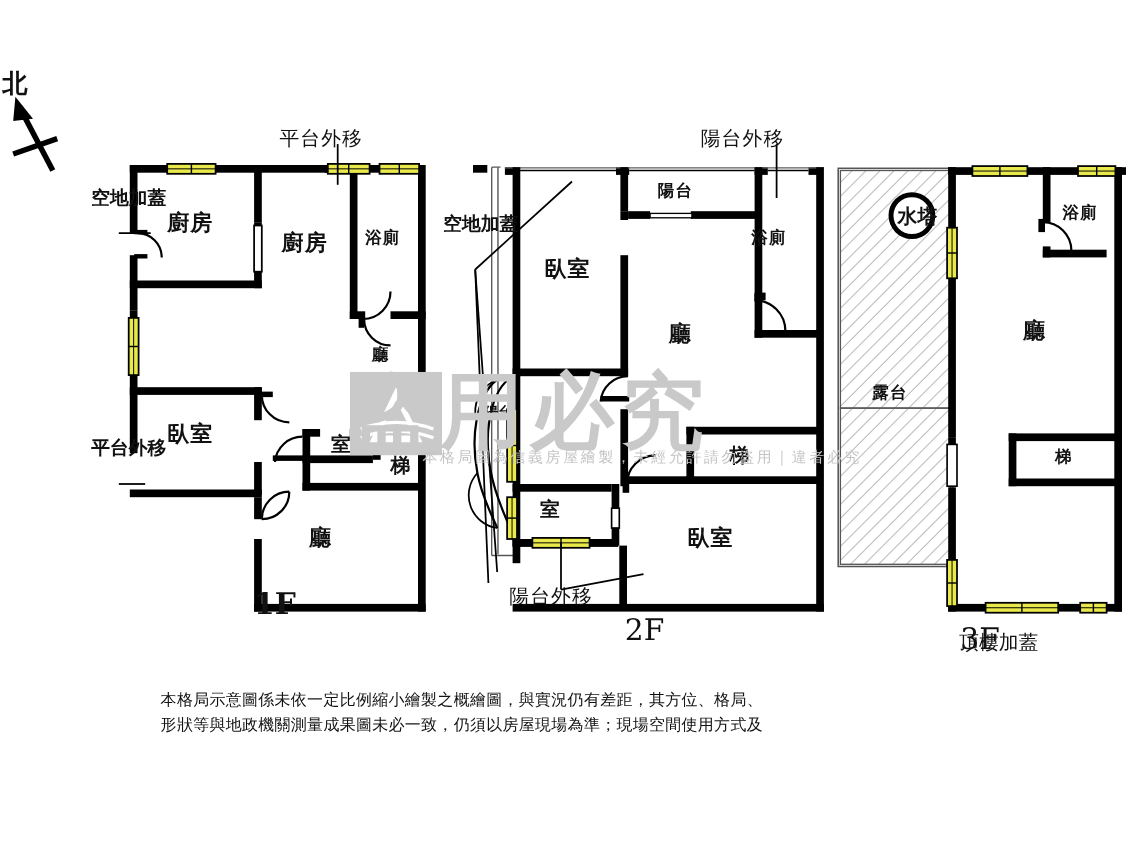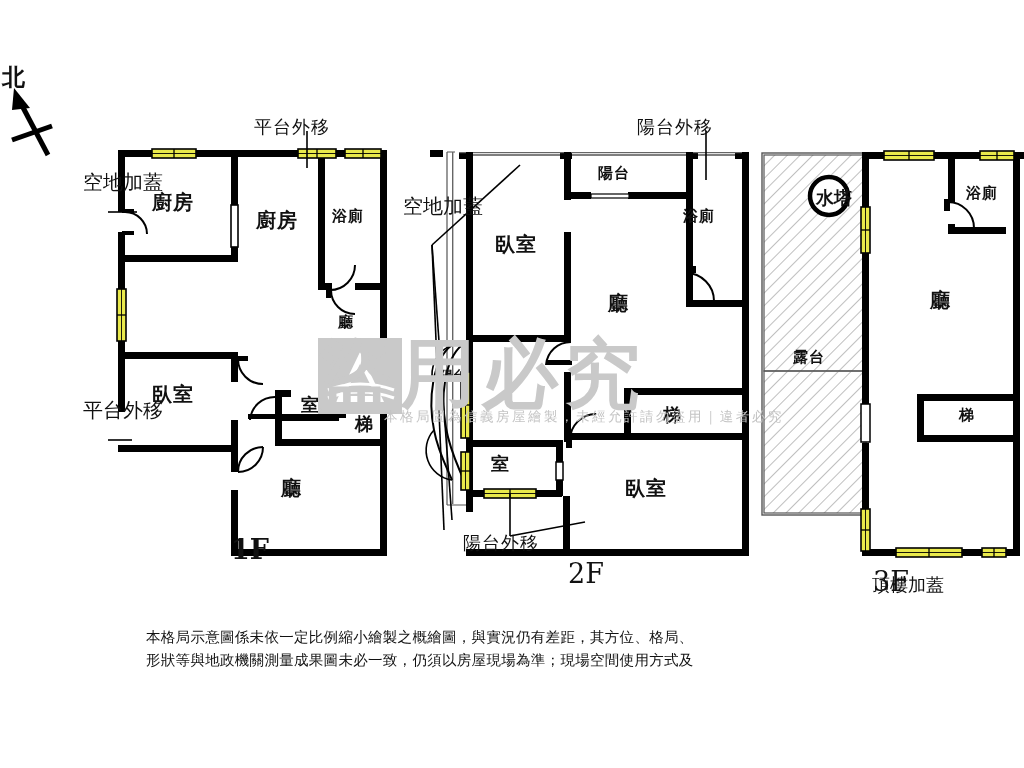--- a/index.html
+++ b/index.html
@@ -6,21 +6,21 @@
   body{width:1024px;height:768px;position:relative;overflow:hidden;
        font-family:"DejaVu Sans","Liberation Sans",sans-serif;color:#000;}
   .canvas{position:absolute;left:0;top:0;width:1024px;height:768px;}
   svg{position:absolute;left:0;top:0;width:1024px;height:768px;}
 
   .lbl{position:absolute;white-space:nowrap;color:#111;line-height:1;}
   .room{font-size:20px;font-weight:700;letter-spacing:1px;}
   .room-sm{font-size:15px;font-weight:700;letter-spacing:1px;}
   .room-xs{font-size:18px;font-weight:700;letter-spacing:0px;}
   .anno{font-size:18px;font-weight:400;letter-spacing:1px;}
-  .anno-v{font-size:20px;font-weight:400;line-height:1.02;width:19px;
+  .anno-v{font-size:17px;font-weight:700;line-height:1.02;width:19px;
           text-align:center;word-break:break-all;}
   .floor{font-size:27px;font-weight:400;font-family:"DejaVu Serif","Liberation Serif",serif;}
   .floor-sub{font-size:18px;font-weight:400;}
   .north{font-size:23px;font-weight:700;}
 
   .disclaimer{position:absolute;left:146px;top:626px;width:730px;
       font-size:14.5px;line-height:1.62;color:#111;letter-spacing:0.3px;}
   .disclaimer div{white-space:nowrap;}
 
   

